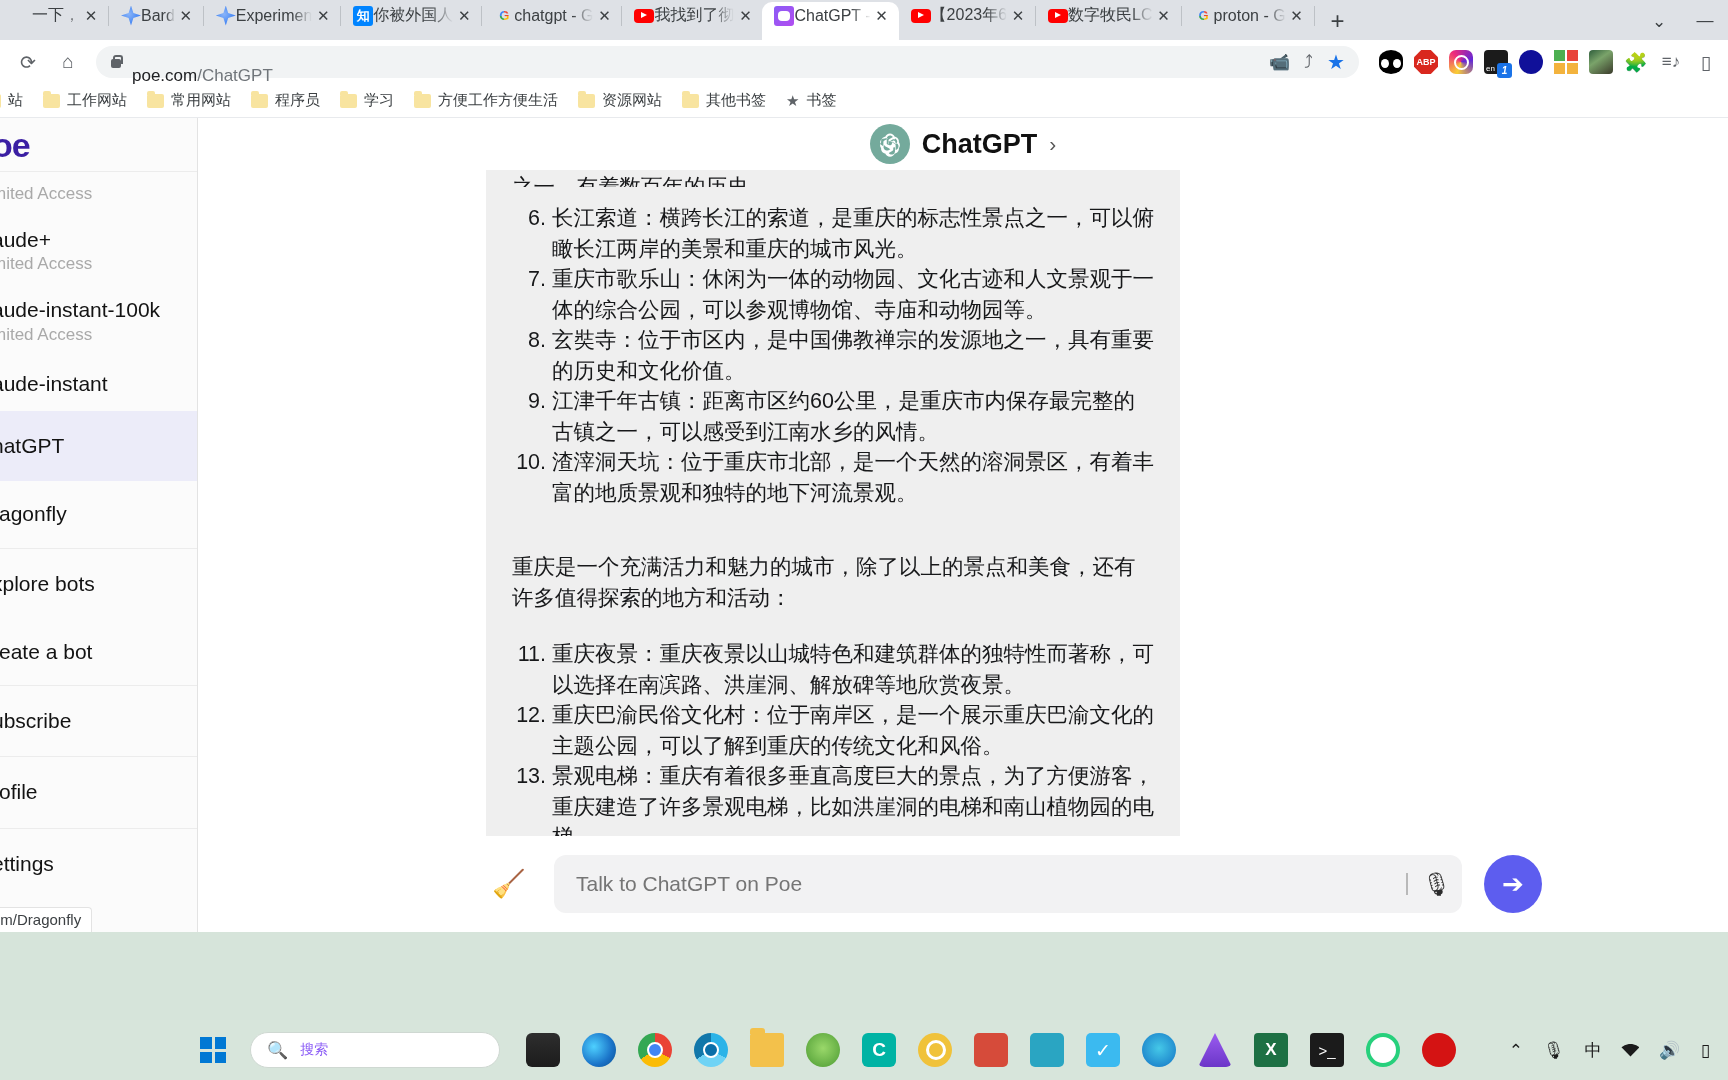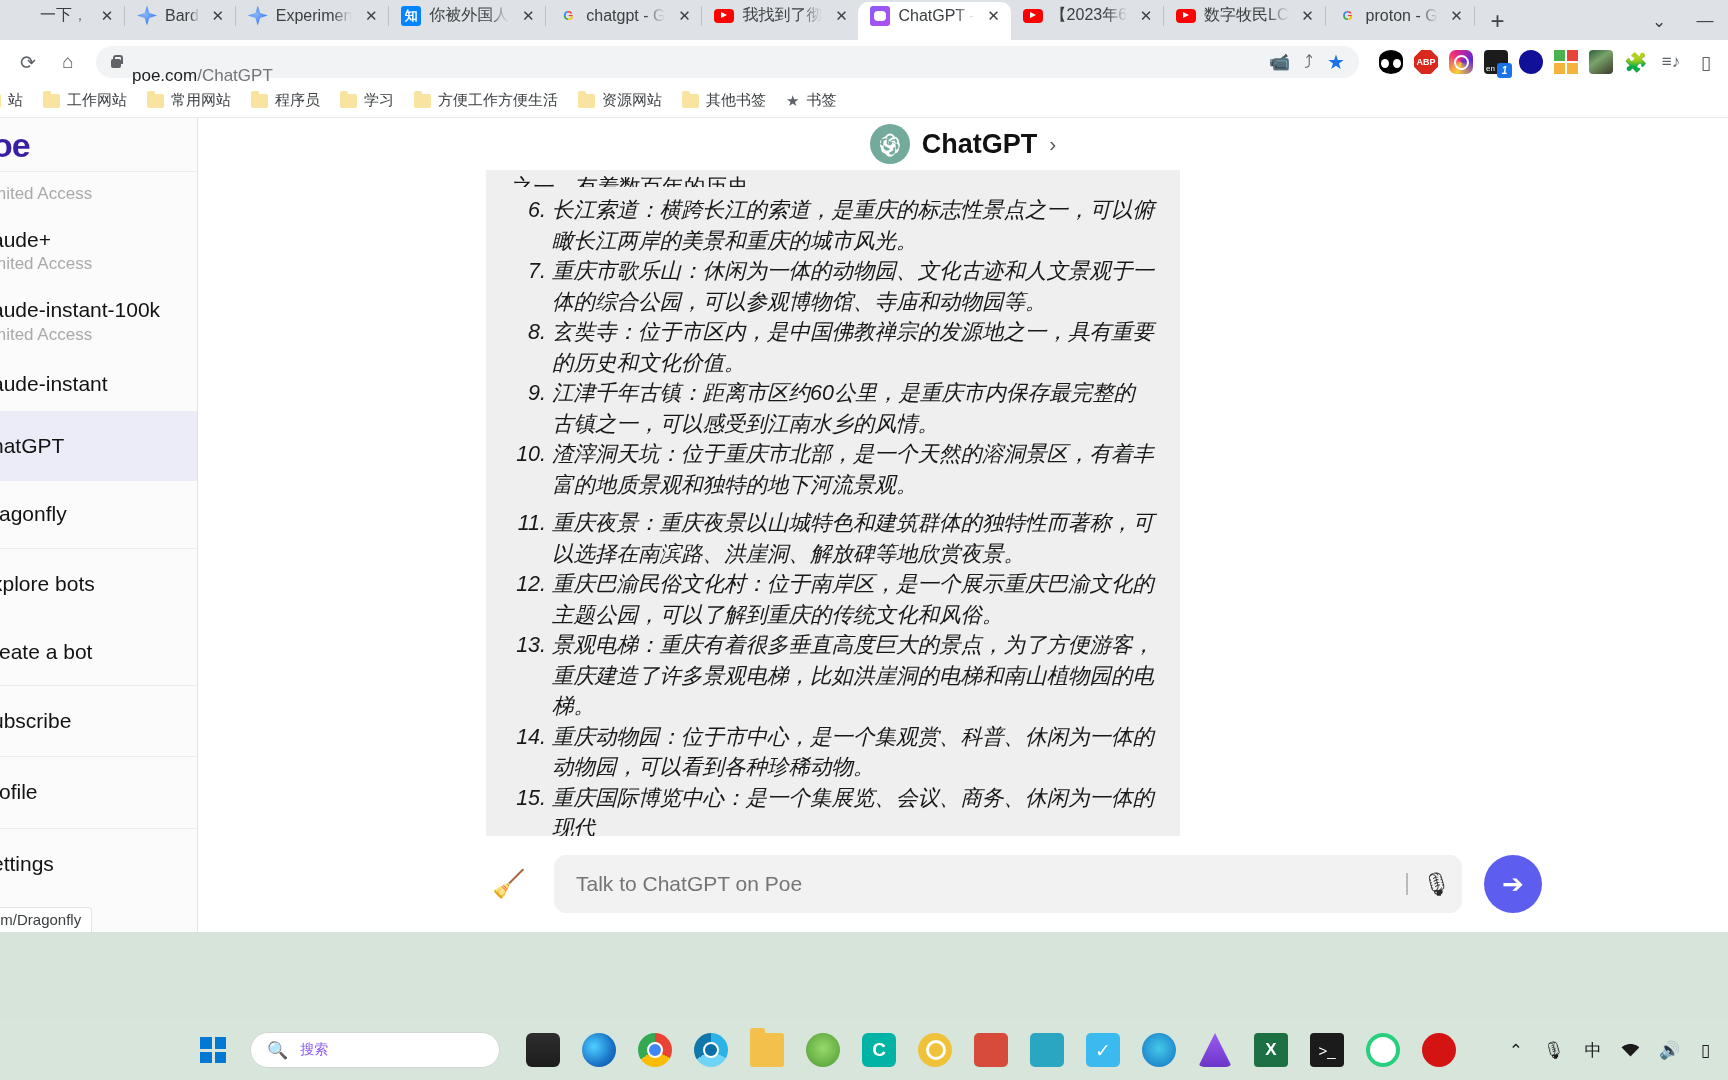--- a/index.html
+++ b/index.html
@@ -22,21 +22,20 @@
     background: #dee1e6;
     display: flex; align-items: flex-end;
     padding-left: 0;
   }
   .tab {
     position: relative;
     height: 38px; min-width: 0;
     display: flex; align-items: center;
     padding: 0 6px 11px 12px;
     border-radius: 10px 10px 0 0;
-    gap: 8px;
     flex: 0 0 auto;
   }
   .tab.active { background: #fff; }
   .tab .favicon {
     width: 20px; height: 20px; flex: 0 0 20px;
     display: flex; align-items: center; justify-content: center;
     font-size: 13px; border-radius: 3px;
   }
   .tab .tablabel {
     font-size: 16px; color: #3c4043;
@@ -157,21 +156,21 @@
     display:flex;align-items:center;justify-content:center;
   }
   .chathead .title { font-size: 27px; font-weight: 700; color:#111; }
   .chathead .chev { font-size: 21px; color:#555; font-weight: 300;}
 
   .convo { flex:1 1 auto; position:relative; overflow:hidden; background:#fff; }
   .msg {
     position:absolute; left: 288px; top: 0; width: 694px;
     background:#efefef; padding: 0 26px;
   }
-  .msg ol { margin: 8px 0 0 2px; padding-left: 38px; font-style: italic; }
+  .msg ol { margin: 16px 0 0 2px; padding-left: 38px; }
   .msg li { font-size: 21.5px; line-height: 1.42; color: #17181a; margin: 0; }
   .msg p  { font-size: 21.5px; line-height: 1.42; color: #17181a; }
   .cut-top { color:#17181a; font-size:21.5px; line-height:1.42; white-space:nowrap; overflow:hidden; height: 15px;}
 
   
   .composer {
     position:absolute; left:0; right:0; bottom:0; height: 96px;
     background:#fff; display:flex; align-items:center; gap: 22px;
     padding: 0 186px 0 0; z-index: 5;
   }
@@ -487,20 +486,21 @@
           <div class="cut-top">之一，有着数百年的历史。</div>
 
           <ol start="6">
             <li>长江索道：横跨长江的索道，是重庆的标志性景点之一，可以俯瞰长江两岸的美景和重庆的城市风光。</li>
             <li>重庆市歌乐山：休闲为一体的动物园、文化古迹和人文景观于一体的综合公园，可以参观博物馆、寺庙和动物园等。</li>
             <li>玄奘寺：位于市区内，是中国佛教禅宗的发源地之一，具有重要的历史和文化价值。</li>
             <li>江津千年古镇：距离市区约60公里，是重庆市内保存最完整的古镇之一，可以感受到江南水乡的风情。</li>
             <li>渣滓洞天坑：位于重庆市北部，是一个天然的溶洞景区，有着丰富的地质景观和独特的地下河流景观。</li>
           </ol>
 
+          <p style="margin:44px 0 26px 0;">重庆是一个充满活力和魅力的城市，除了以上的景点和美食，还有许多值得探索的地方和活动：</p>
 
           <ol start="11">
             <li>重庆夜景：重庆夜景以山城特色和建筑群体的独特性而著称，可以选择在南滨路、洪崖洞、解放碑等地欣赏夜景。</li>
             <li>重庆巴渝民俗文化村：位于南岸区，是一个展示重庆巴渝文化的主题公园，可以了解到重庆的传统文化和风俗。</li>
             <li>景观电梯：重庆有着很多垂直高度巨大的景点，为了方便游客，重庆建造了许多景观电梯，比如洪崖洞的电梯和南山植物园的电梯。</li>
             <li>重庆动物园：位于市中心，是一个集观赏、科普、休闲为一体的动物园，可以看到各种珍稀动物。</li>
             <li>重庆国际博览中心：是一个集展览、会议、商务、休闲为一体的现代</li>
           </ol>
         </div>
       </div>

